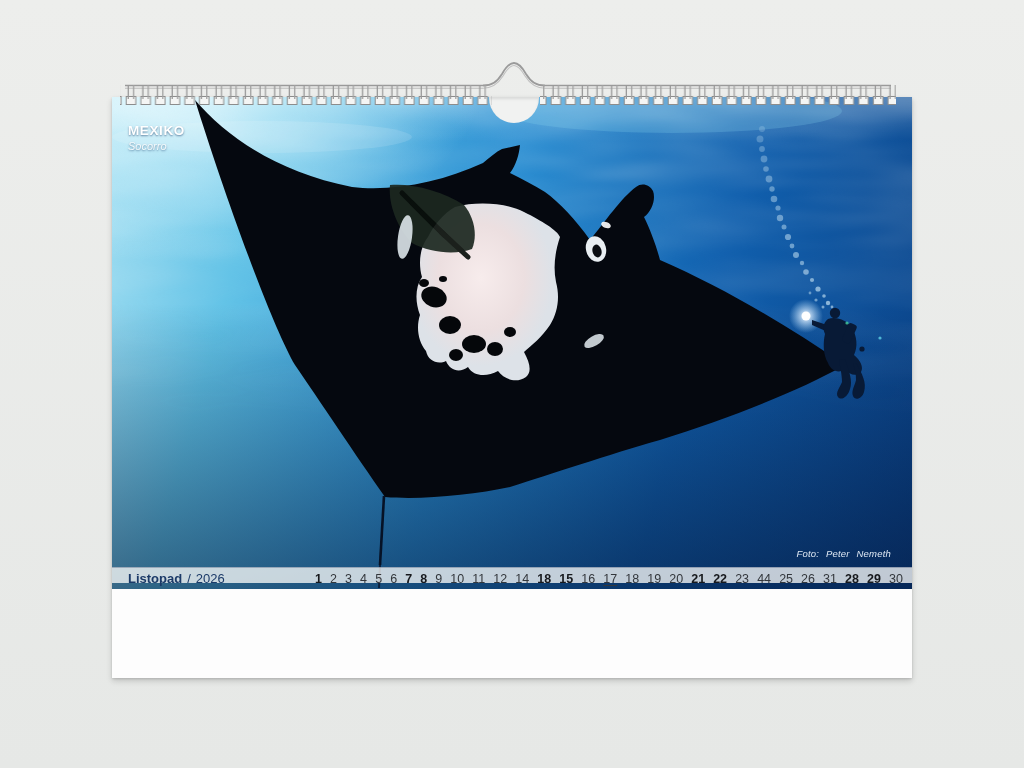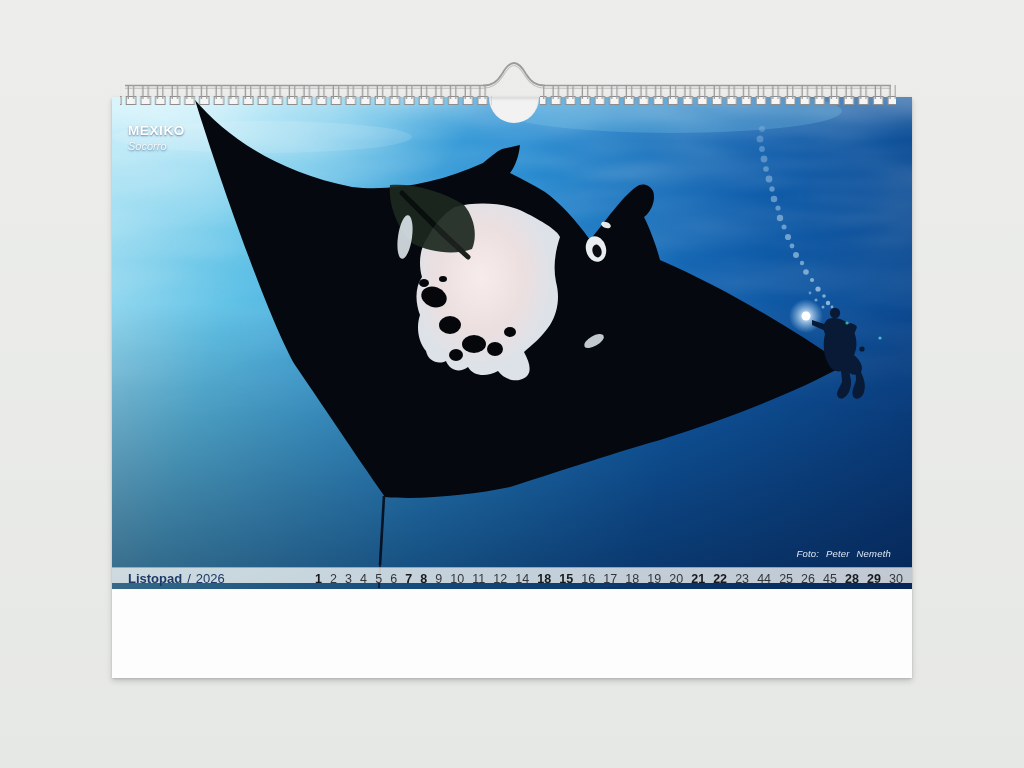--- a/index.html
+++ b/index.html
@@ -237,21 +237,21 @@
             <span class="day hol">17</span>
             <span class="day">18</span>
             <span class="day">19</span>
             <span class="day">20</span>
             <span class="day wknd">21</span>
             <span class="day wknd">22</span>
             <span class="day">23</span>
             <span class="day">44</span>
             <span class="day">25</span>
             <span class="day">26</span>
-            <span class="day">45</span>
+            <span class="day">31</span>
             <span class="day wknd">28</span>
             <span class="day wknd">29</span>
             <span class="day">30</span>
           </div>
       </div>
     </div>
 
     <div class="white-area"></div>
     <div class="hanger-cutout"></div>
   </div>

